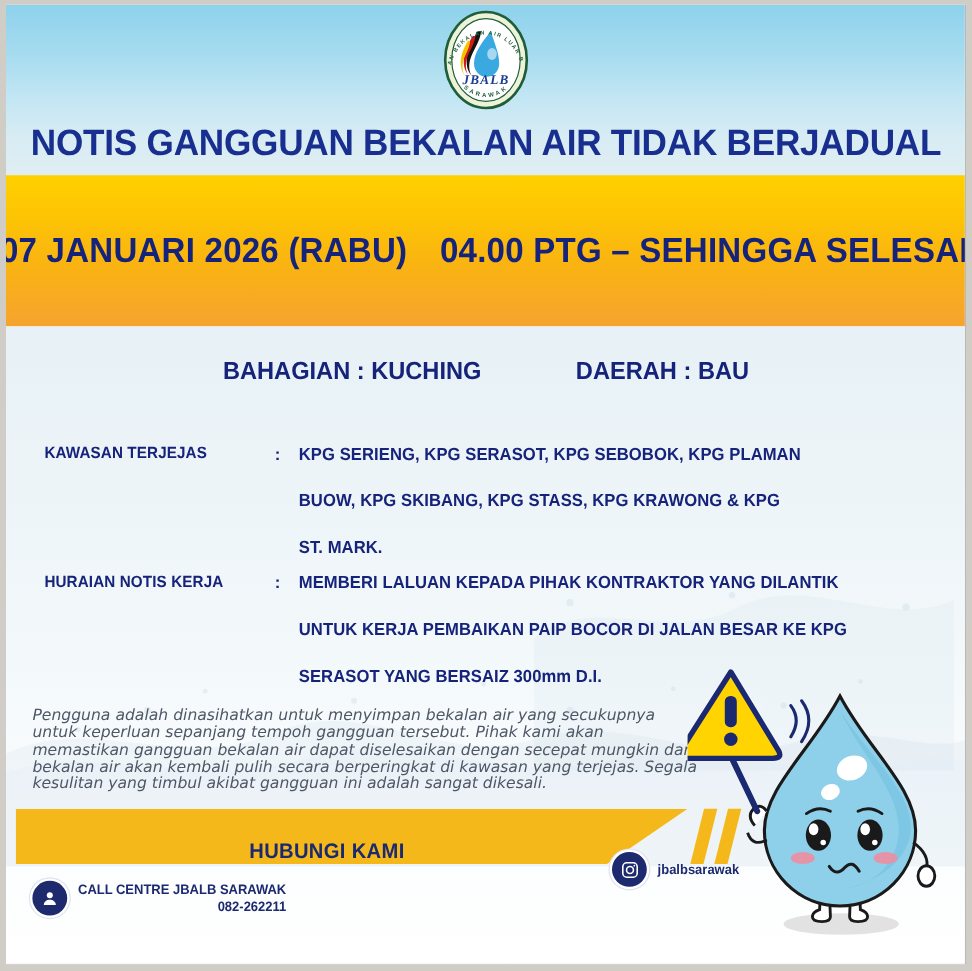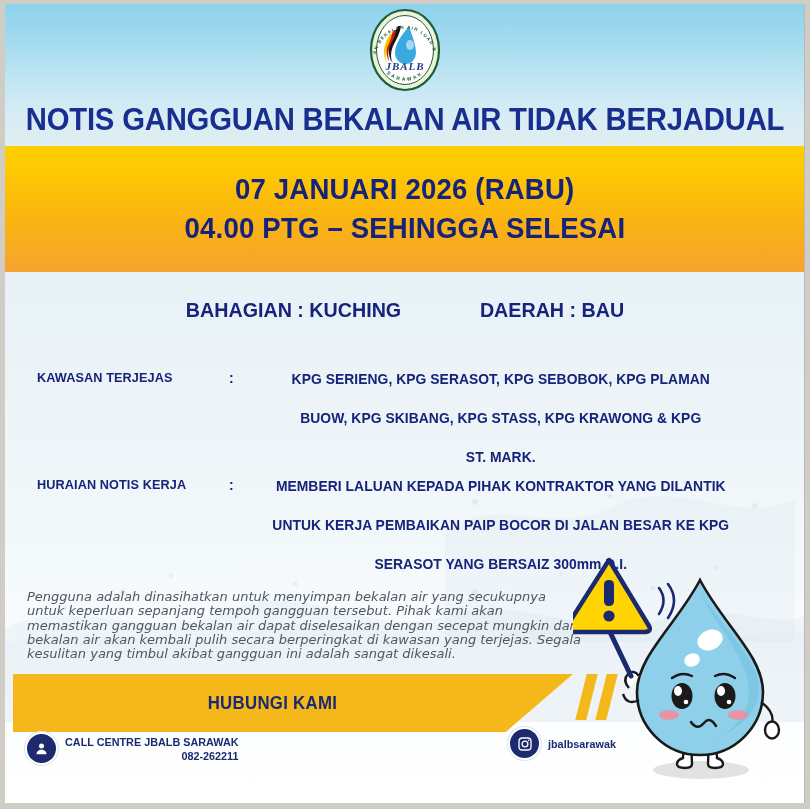--- a/index.html
+++ b/index.html
@@ -36,21 +36,21 @@
     font-weight: bold;
     letter-spacing: -0.2px;
     transform: scaleX(0.96);
     white-space: nowrap;
   }
 
   
   #date-banner {
     position: absolute; left: 0; top: 142px; width: 800px; height: 126px;
     background: linear-gradient(to bottom, #ffd000 0%, #fdc504 26%, #fab411 58%, #f7a827 88%, #f5a32e 100%);
-    display: flex; flex-direction: column;
+    display: flex; flex-direction: row;
     align-items: center; justify-content: center;
     gap: 6px;
   }
   #date-banner div {
     color: #16237a; font-weight: bold; font-size: 29px;
     letter-spacing: 0.2px; transform: scaleX(0.95);
     white-space: nowrap;
   }
 
   
@@ -74,43 +74,43 @@
   .detail-block { position: absolute; left: 32px; width: 740px; }
   .detail-label {
     position: absolute; left: 0; top: 0;
     color: #16237a; font-weight: bold; font-size: 13.5px;
     letter-spacing: 0.1px; transform: scaleX(0.94); transform-origin: left center;
   }
   .detail-colon {
     position: absolute; left: 192px; top: 0;
     color: #16237a; font-weight: bold; font-size: 14px;
   }
-  .detail-value { position: absolute; left: 212px; top: 0; width: 530px; text-align: center; }
+  .detail-value { position: absolute; left: 212px; top: 0; width: 530px; }
   .detail-value .ln {
     color: #16237a; font-weight: bold; font-size: 14.6px;
     height: 39px; line-height: 18px;
     letter-spacing: 0.05px; transform: scaleX(0.95); transform-origin: left center;
     white-space: nowrap;
   }
 
   #notice-para {
     position: absolute; left: 22px; top: 318px; width: 556px;
     color: #4e5765;
     font-size: 13px; line-height: 14.3px;
     font-style: italic;
     font-family: "DejaVu Sans", sans-serif;
     text-align: left;
   }
 
   
   #contact-banner {
-    position: absolute; left: 8px; top: 402px; width: 560px; height: 58px;
+    position: absolute; left: 8px; top: 402px; width: 560px; height: 46px;
     background: #f5b81b;
     clip-path: polygon(0 0, 100% 0, 88% 100%, 0 100%);
-    display: flex; align-items: center; justify-content: center;
+    display: flex; align-items: flex-end; justify-content: center;
   }
   #contact-banner span {
     color: #1b2a70; font-weight: bold; font-size: 17.5px;
     letter-spacing: .3px; margin-left: -42px; transform: scaleX(0.96);
   }
   .stripe {
     position: absolute; top: 402px; width: 11px; height: 46px;
     background: #f5b81b;
     transform: skewX(-14deg);
   }
@@ -122,21 +122,21 @@
   .cicon {
     width: 29px; height: 29px; border-radius: 50%;
     background: #1d2a6e; color: #ffffff;
     display: flex; align-items: center; justify-content: center;
     flex: 0 0 auto;
     box-shadow: 0 0 0 2px #ffffff, 0 0 0 3px #dfe3ee;
   }
   .ctext { color: #1b2a70; font-weight: bold; font-size: 11.4px; line-height: 14px; transform: scaleX(0.95); transform-origin: left center; }
   #c-call { left: 22px; top: 462px; text-align: right; }
   #c-web  { left: 270px; top: 457px; }
-  #c-ig   { left: 505px; top: 457px; }
+  #c-ig   { left: 505px; top: 438px; }
   #c-fb   { left: 270px; top: 495px; }
 
   
   #mascot { position: absolute; right: -4px; bottom: 14px; width: 236px; height: 238px; }
 </style>
 </head>
 <body>
 
 <div id="poster">
 

